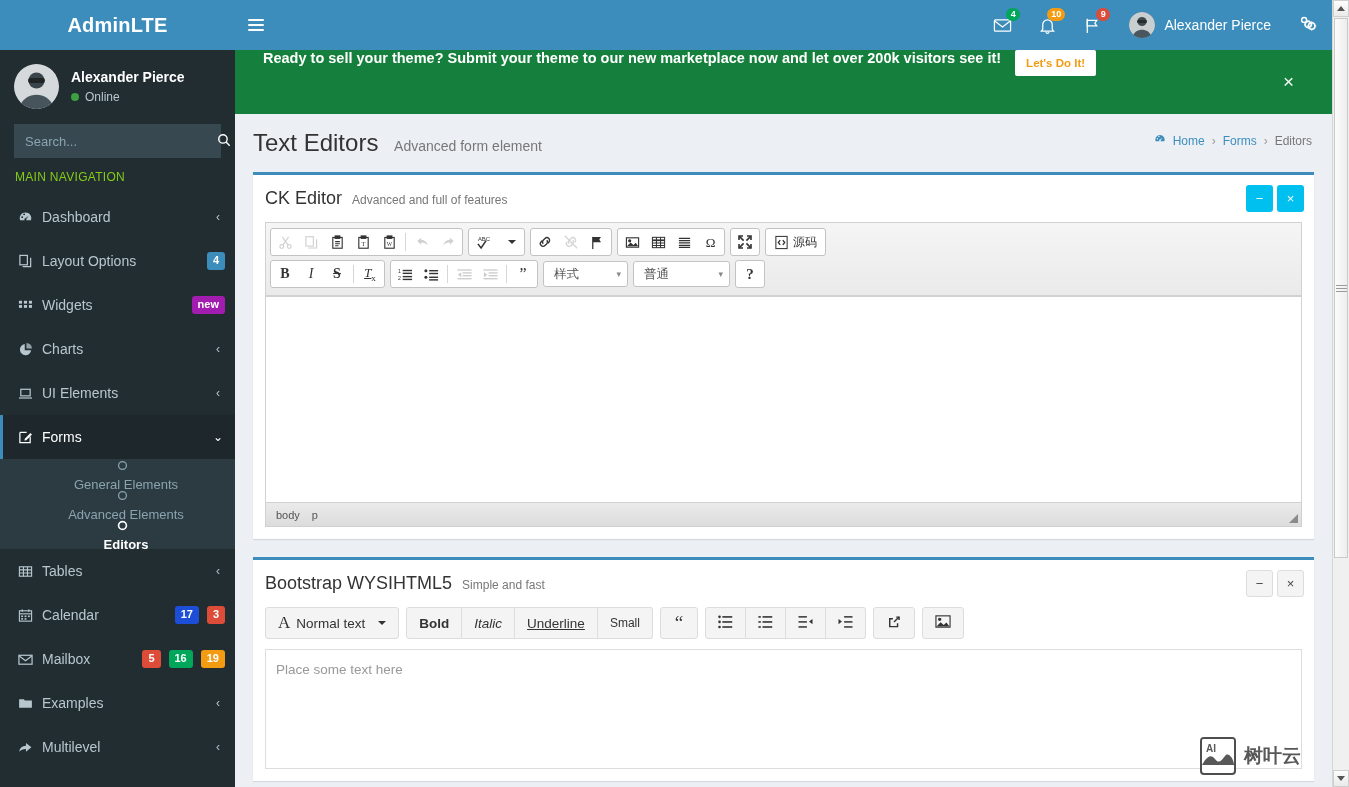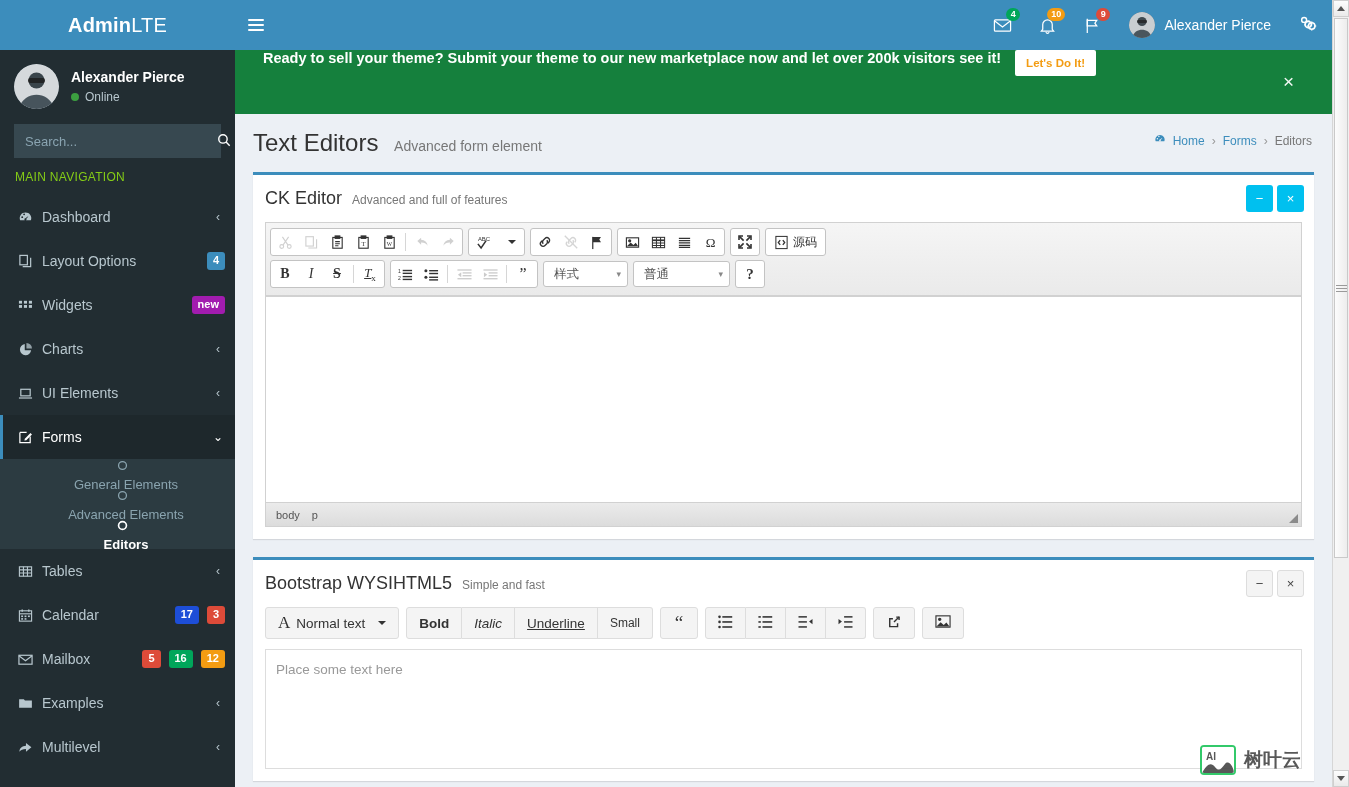--- a/index.html
+++ b/index.html
@@ -17,21 +17,21 @@
   #app { position:absolute; inset:0 17px 0 0; }
 
   
   .main-header { position:absolute; top:0; left:0; right:0; height:50px; z-index:20; }
   .logo {
     position:absolute; left:0; top:0; width:235px; height:50px;
     background:#3c8dbc; color:#fff; text-align:center; line-height:50px;
     font-size:20px; letter-spacing:.2px;
   }
   .logo b { font-weight:bold; }
-  .logo span.lite { font-weight:400; }
+  .logo span.lite { font-weight:700; }
   .navbar {
     position:absolute; left:235px; top:0; right:0; height:50px;
     background:#3c8dbc;
   }
   .sidebar-toggle {
     float:left; width:42px; height:50px; color:#fff;
     display:flex; align-items:center; justify-content:center; cursor:pointer;
   }
   .bars { width:16px; }
   .bars i { display:block; height:2px; background:#fff; margin:3px 0; border-radius:1px; }
@@ -213,21 +213,21 @@
   .wy-editor {
     border:1px solid #ddd; height:120px; padding:12px 10px; color:#999; font-size:13.5px;
   }
   .caret { width:0; height:0; border-left:4px solid transparent; border-right:4px solid transparent; border-top:4px solid #333; margin-left:7px; }
 
   
   .watermark {
     position:absolute; right:48px; bottom:12px; display:flex; align-items:center;
     gap:8px; z-index:30; opacity:.92;
   }
-  .wm-box { width:36px; height:30px; border:2px solid #22c55e; border-radius:4px; position:relative; overflow:hidden; background:#fff; }
+  .wm-box { width:36px; height:38px; border:2px solid #404040; border-radius:4px; position:relative; overflow:hidden; background:#fff; }
   .wm-text { font-size:19px; color:#4a4a4a; font-weight:bold; }
 
   
   .scrollbar {
     position:absolute; top:0; right:0; width:17px; bottom:0;
     background:#f0f0f0; border-left:1px solid #d6d6d6; z-index:40;
   }
   .sb-arrow {
     position:absolute; left:0; right:0; height:17px; background:linear-gradient(to bottom,#fdfdfd,#eaeaea);
     border:1px solid #cfcfcf; display:flex; align-items:center; justify-content:center; cursor:pointer;
@@ -502,21 +502,21 @@
         <span class="ico">
           <svg width="15" height="15" viewBox="0 0 16 16" fill="none" stroke="#b8c7ce" stroke-width="1.3">
               <rect x="1" y="3.5" width="14" height="9.5"></rect>
               <path d="M1 4l7 5.3L15 4"></path>
             </svg>
         </span>
         <span class="lbl">Mailbox</span>
         <span class="sb-badges">
           <span class="sb-badge" style="background:#dd4b39">5</span>
           <span class="sb-badge" style="background:#00a65a">16</span>
-          <span class="sb-badge" style="background:#f39c12">12</span>
+          <span class="sb-badge" style="background:#f39c12">19</span>
         </span>
       </div>
 
       <div class="sb-item">
         <span class="ico">
           <svg width="15" height="15" viewBox="0 0 16 16" fill="#b8c7ce">
               <path d="M1.2 3.4h5l1.2 1.5h7.4v7.7H1.2z"></path>
             </svg>
         </span>
         <span class="lbl">Examples</span>

